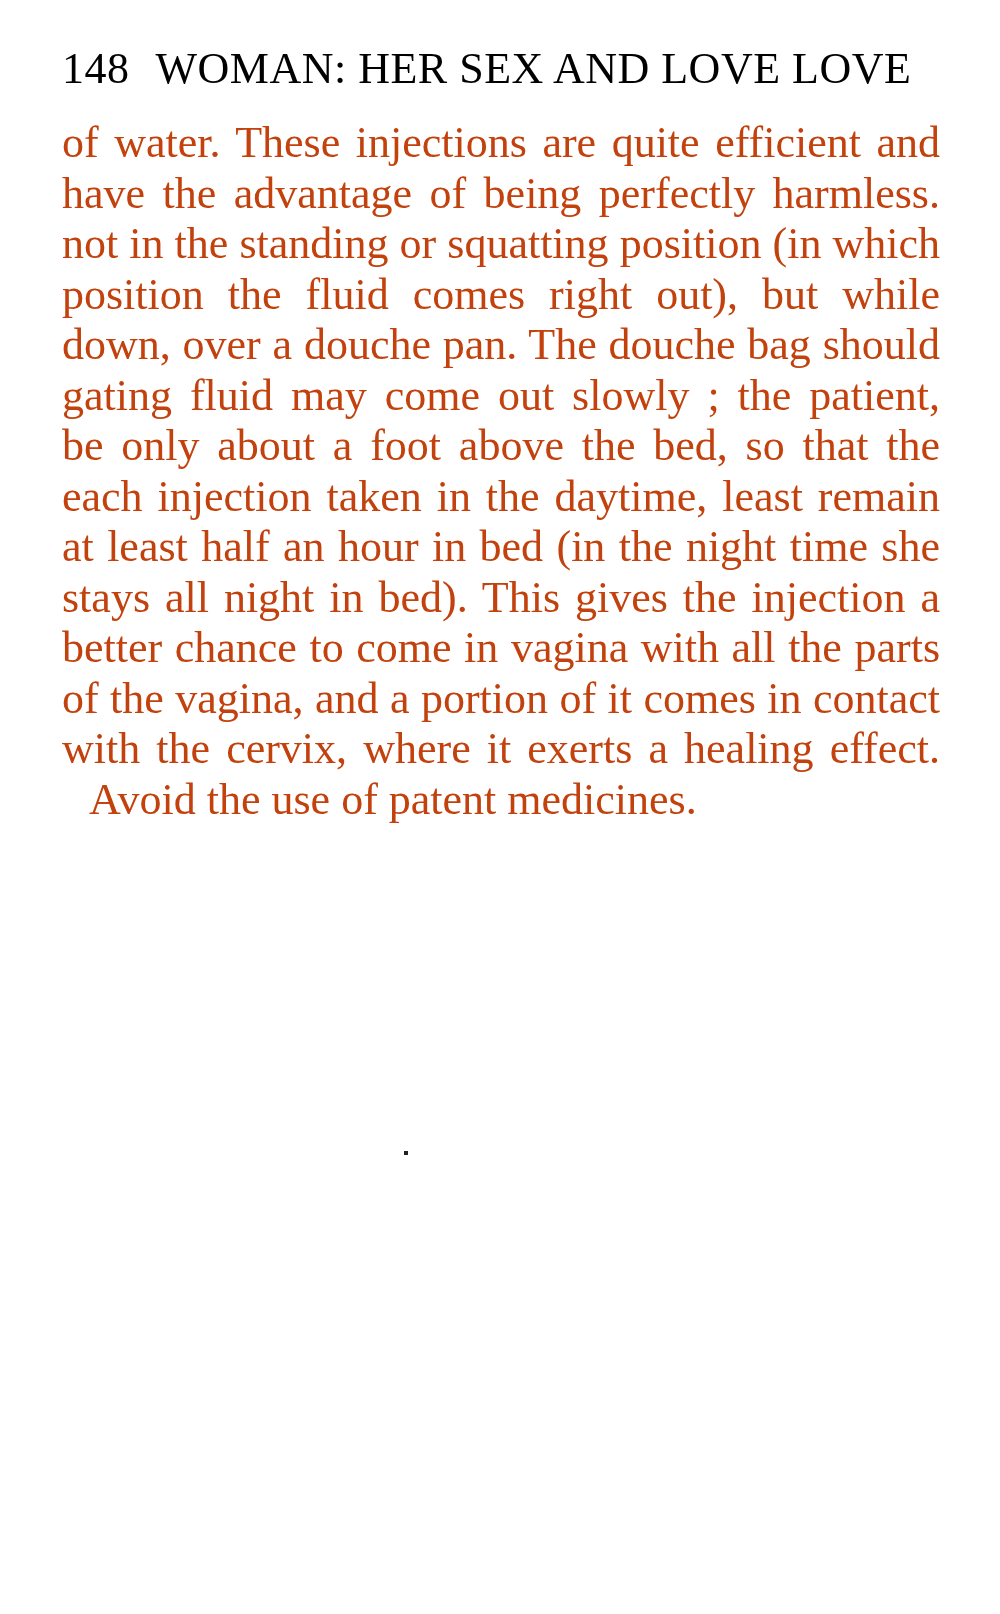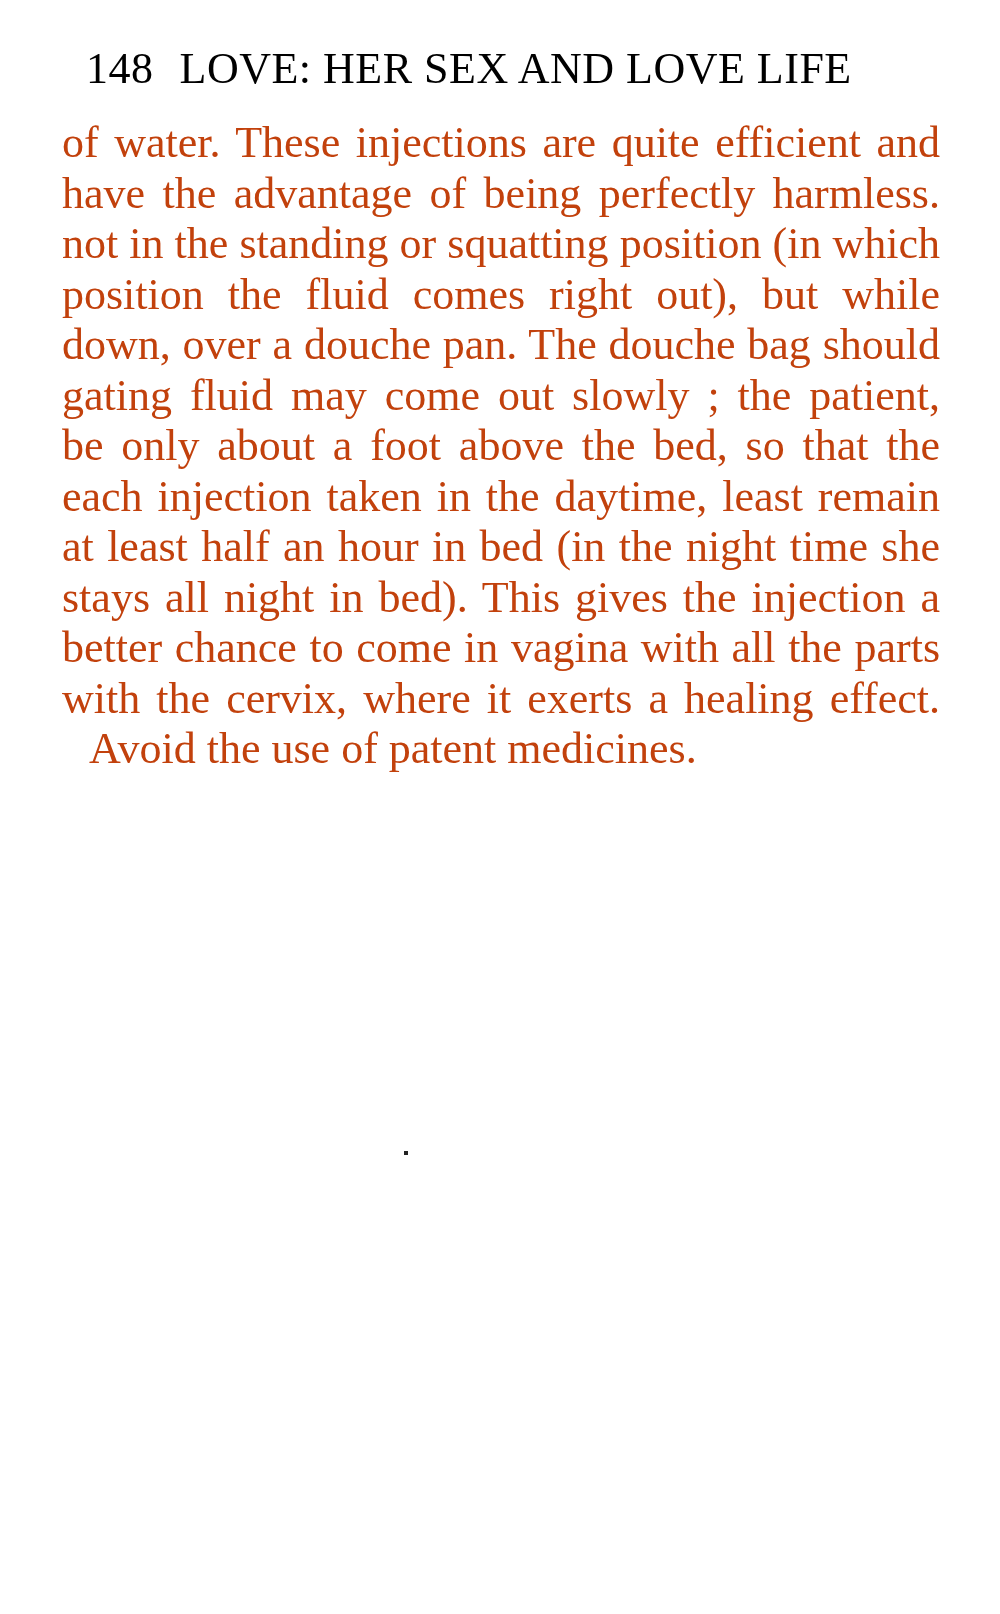--- a/index.html
+++ b/index.html
@@ -23,21 +23,20 @@
     width: 880px;
     font-size: 44px;
     line-height: 46px;
     letter-spacing: 0.5px;
     white-space: nowrap;
     color: #000000;
   }
   .pagenum {
     display: inline-block;
     margin-right: 26px;
-    margin-left: 24px;
   }
   .running-title {
     display: inline-block;
   }
   .body-text {
     position: absolute;
     left: 62px;
     top: 118px;
     width: 878px;
     font-size: 44px;
@@ -65,34 +64,35 @@
     height: 4px;
     background: #222222;
   }
 </style>
 </head>
 <body>
 
 <div class="page">
 
   <div class="header">
-    <span class="pagenum">148</span><span class="running-title">LOVE: HER SEX AND LOVE LIFE</span>
+    <span class="pagenum">148</span><span class="running-title">WOMAN: HER SEX AND LOVE LOVE</span>
   </div>
 
   <div class="body-text">
     <div class="line">of water.  These injections are quite efficient and</div>
     <div class="line">have the advantage of being perfectly harmless.</div>
     <div class="line">not in the standing or squatting position (in which</div>
     <div class="line">position the fluid comes right out), but while lying</div>
     <div class="line">down, over a douche pan.  The douche bag should</div>
     <div class="line">gating fluid may come out slowly ; the patient, after</div>
     <div class="line">be only about a foot above the bed, so that the irri-</div>
     <div class="line">each injection taken in the daytime, least remain</div>
     <div class="line">at least half an hour in bed (in the night time she</div>
     <div class="line">stays all night in bed).  This gives the injection a</div>
     <div class="line">better chance to come in vagina with all the parts</div>
+    <div class="line">of the vagina, and a portion of it comes in contact</div>
     <div class="line">with the cervix, where it exerts a healing effect.</div>
     <div class="line last">Avoid the use of patent medicines.</div>
   </div>
 
   <div class="speck"></div>
 
 </div>
 
 </body></html>

